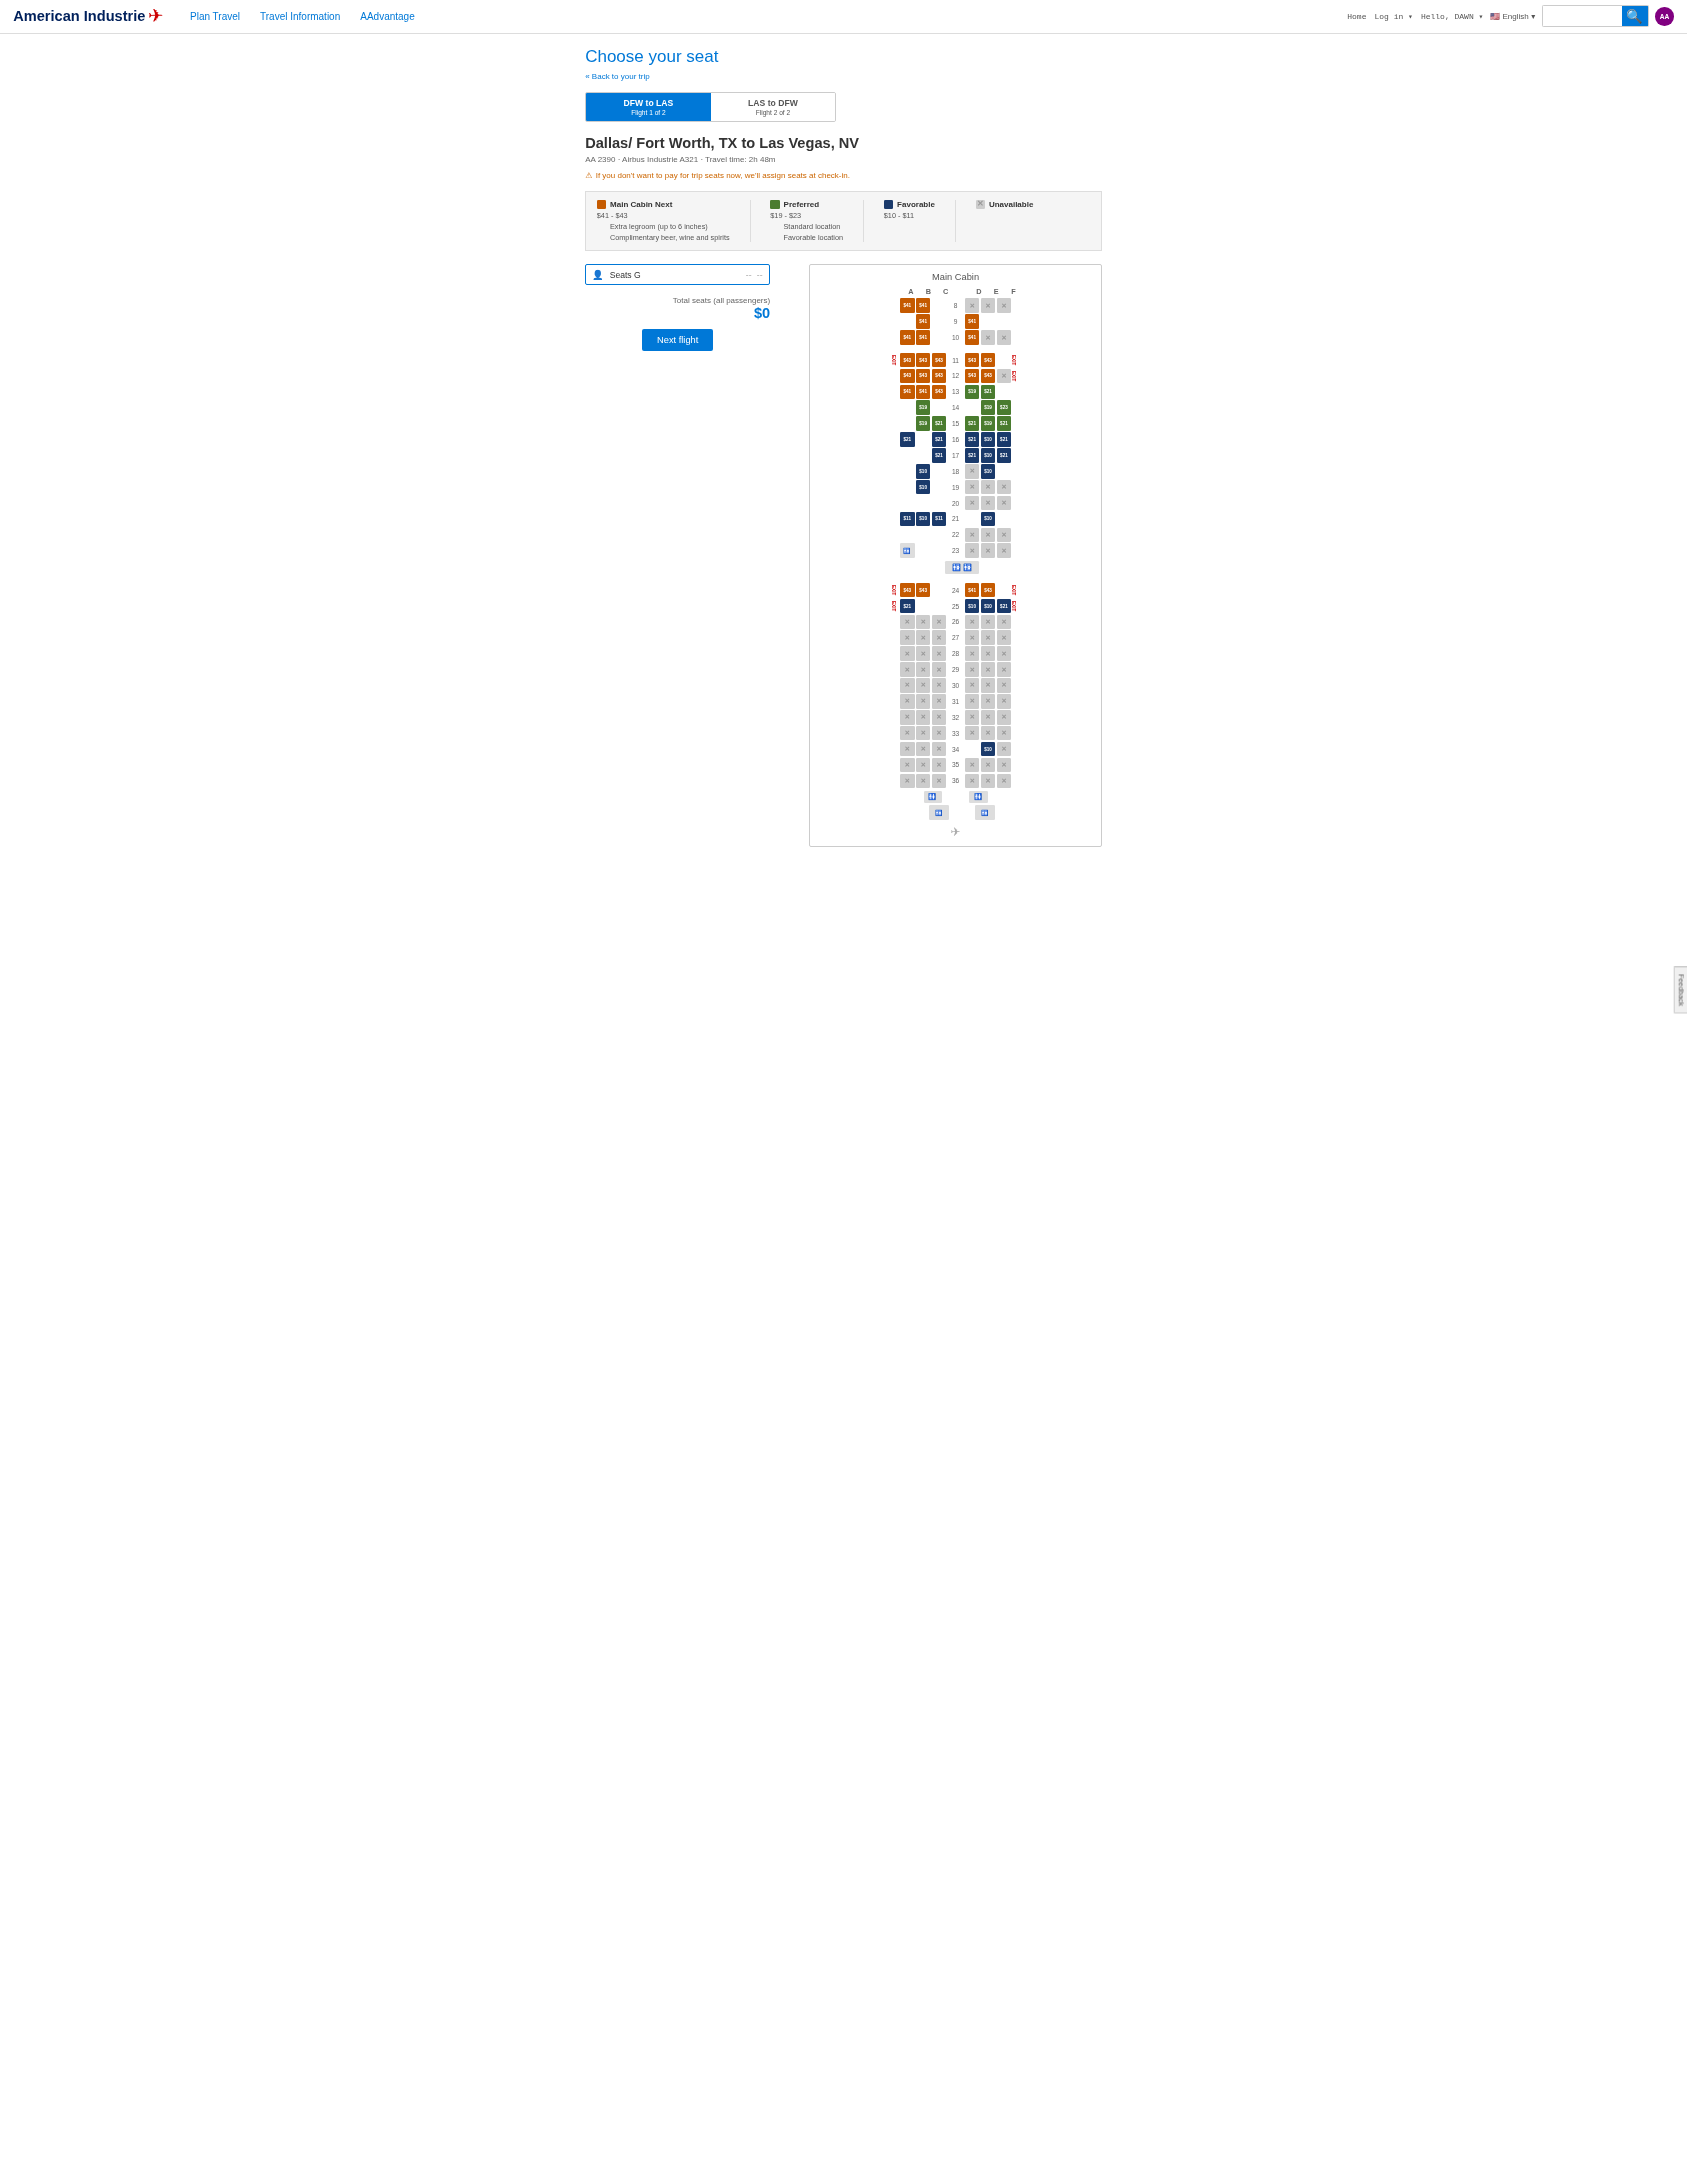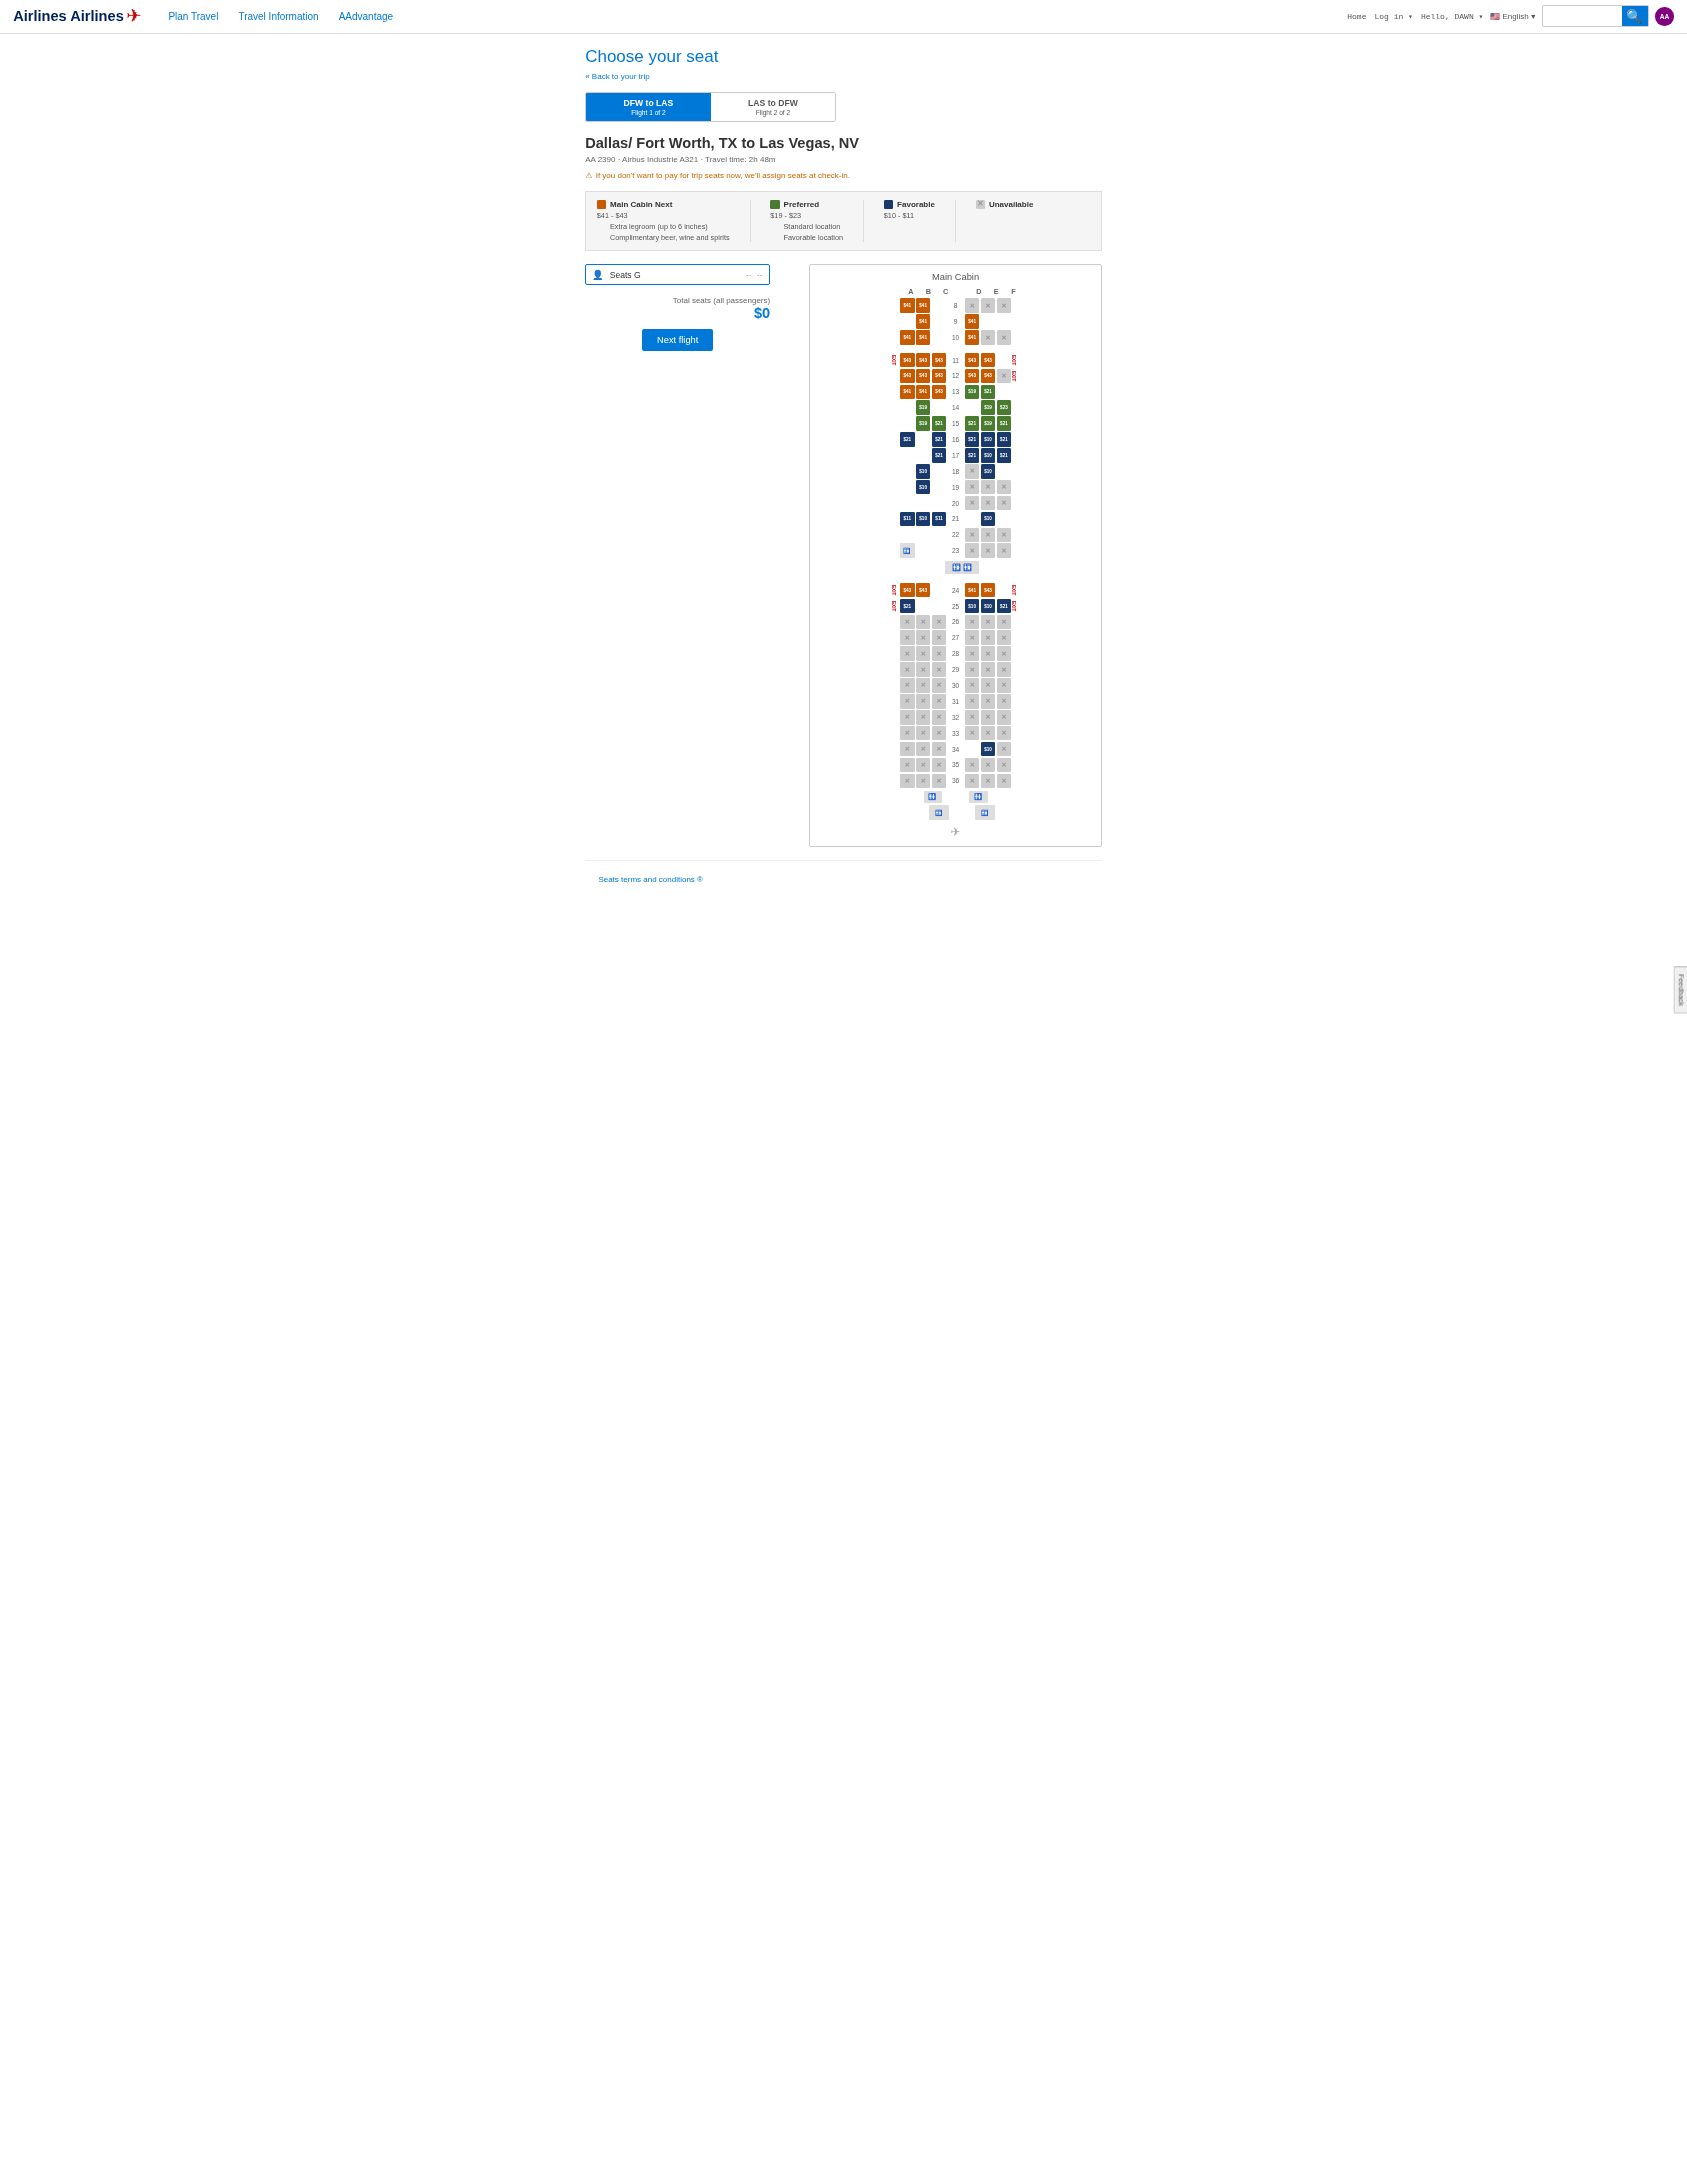--- a/index.html
+++ b/index.html
@@ -89,21 +89,21 @@
     .footer-link { color: #0078d7; font-size: 8px; cursor: pointer; }
     
     .feedback-side { position: fixed; right: -18.5px; top: 45%; transform: rotate(90deg); background: #f0f0f0; border: 0.7px solid #ccc; padding: 2.6px 6.6px; font-size: 7.3px; color: #555; cursor: pointer; white-space: nowrap; border-radius: 2px 2px 0 0; }
   </style>
 </head>
 <body>
 
 <div class="header">
   <div class="header-left">
     <div class="aa-logo">
-      <span class="aa-logo-name">Airlines Airlines</span>
+      <span class="aa-logo-name">American Industrie</span>
       <span class="aa-bird">✈</span>
     </div>
     <nav class="nav">
       <a class="nav-item">Plan Travel</a>
       <a class="nav-item">Travel Information</a>
       <a class="nav-item">AAdvantage</a>
     </nav>
   </div>
   <div class="header-right">
     <div class="header-links">
@@ -669,19 +669,16 @@
               <div class="seat lavatory" style="width: 20px;">🚻</div>
               <div class="seat lavatory" style="width: 20px;">🚻</div>
             </div>
           </div>
 
         <div style="text-align:center; font-size:12px; color:#aaa; margin-top:5.3px;">✈</div>
       </div>
     </div>
   </div>
 
-  <div class="footer">
-    <a class="footer-link">Seats terms and conditions ®</a>
-  </div>
 </div>
 
 <div class="feedback-side">Feedback</div>
 
 
 </body></html>

